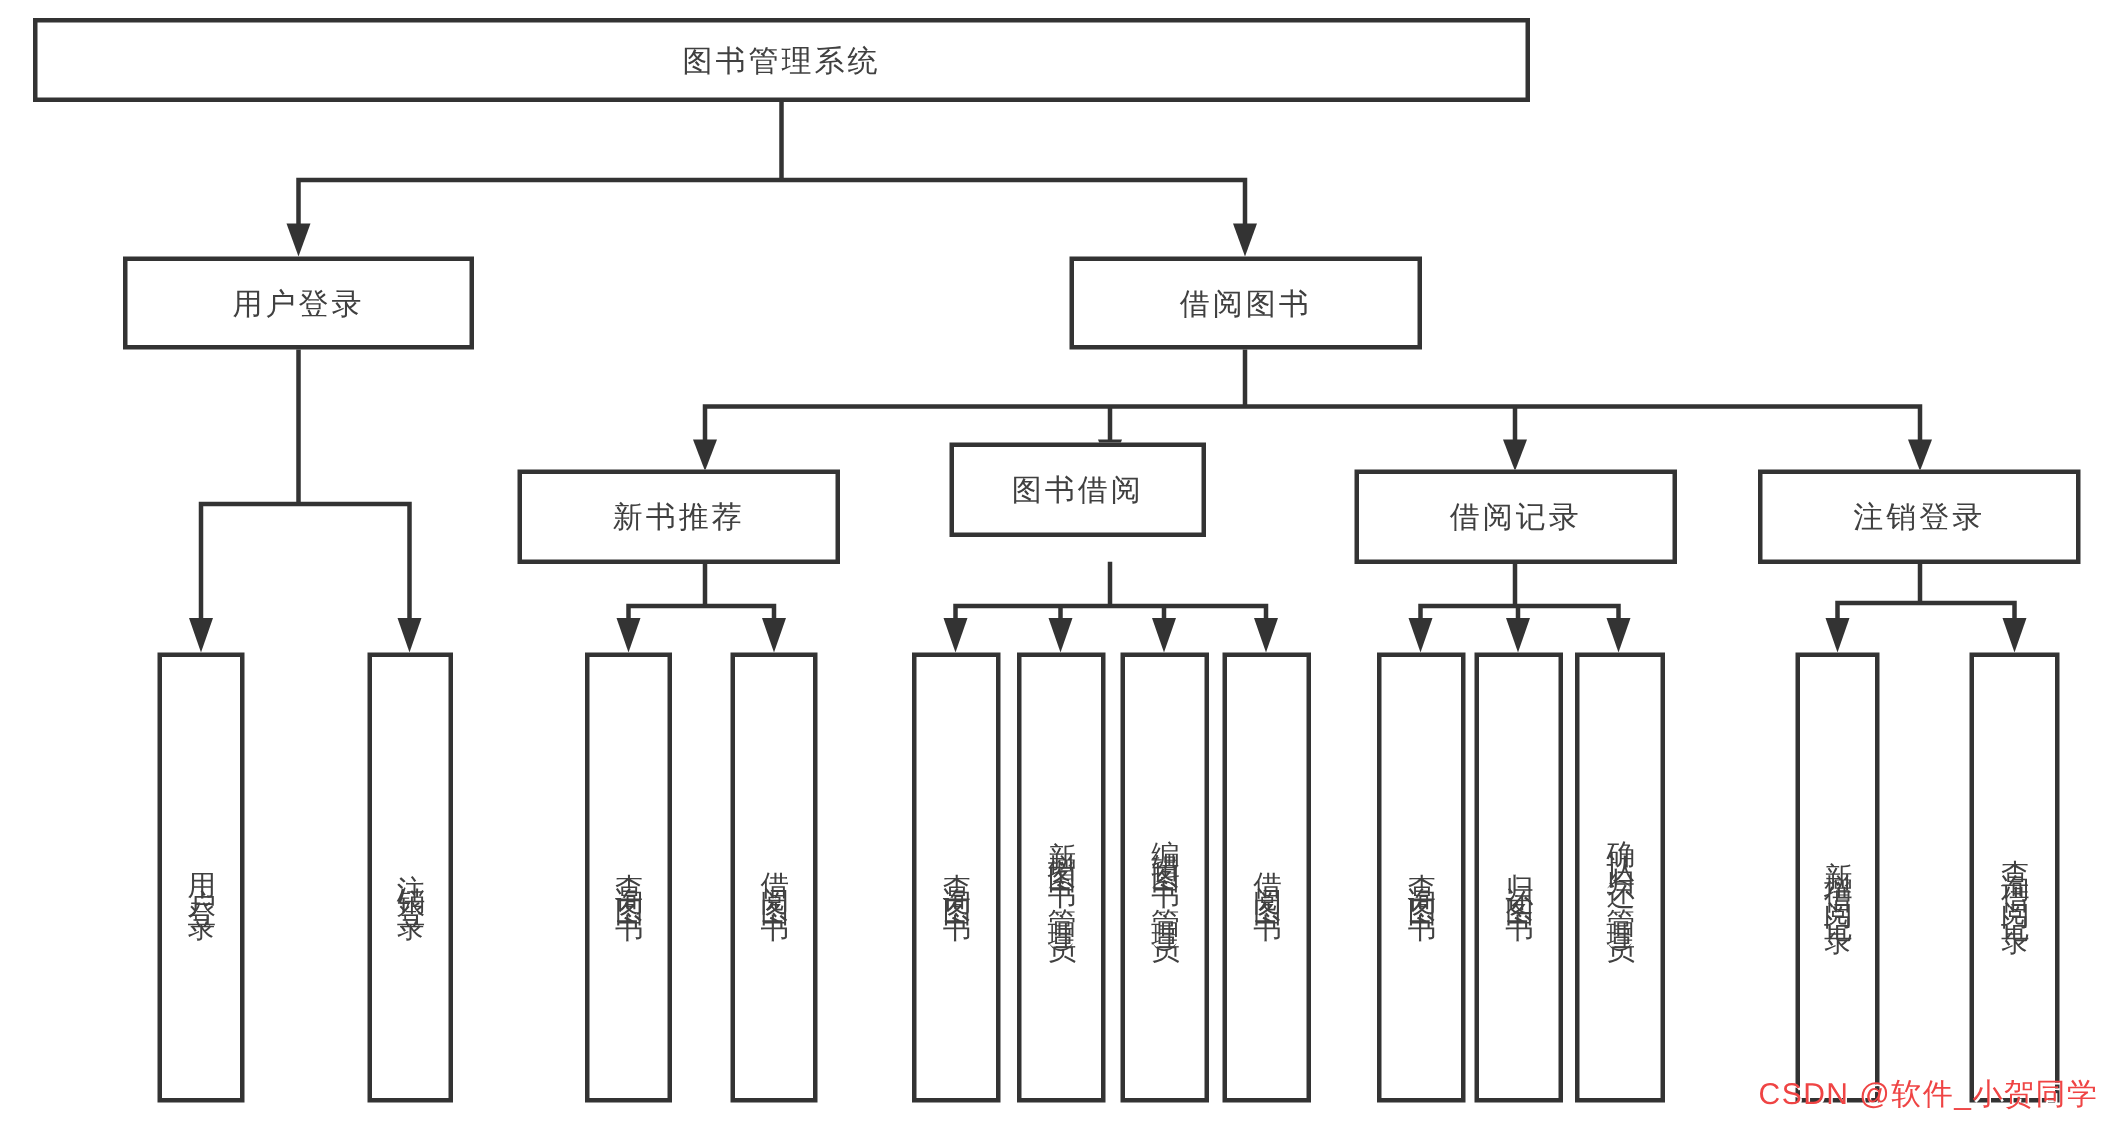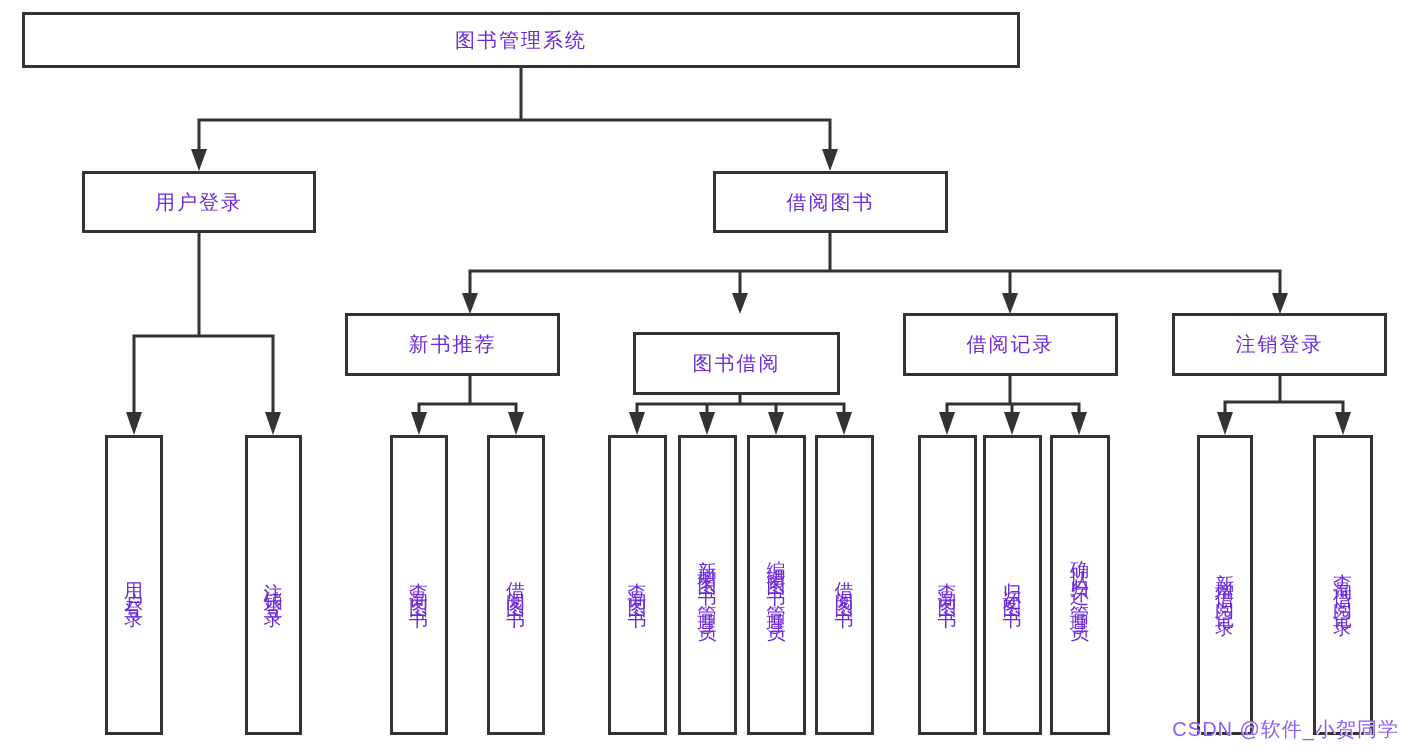--- a/index.html
+++ b/index.html
@@ -18,40 +18,40 @@
     pointer-events: none;
   }
   .box {
     position: absolute;
     background: #ffffff;
     border: 3px solid #333333;
     box-sizing: border-box;
     display: flex;
     align-items: center;
     justify-content: center;
-    color: #6d28d9;
+    color: #404040;
   }
   .hlabel {
     font-size: 20px;
     letter-spacing: 2px;
     white-space: nowrap;
   }
   .vlabel {
     writing-mode: vertical-rl;
     text-orientation: mixed;
     font-size: 19px;
     letter-spacing: 9px;
     line-height: 1;
   }
   
   .b-root { left: 22px;  top: 12px;  width: 998px; height: 56px; }
   .b-user { left: 82px;  top: 171px; width: 234px; height: 62px; }
   .b-mgmt { left: 713px; top: 171px; width: 235px; height: 62px; }
   .b-l2a  { left: 345px; top: 313px; width: 215px; height: 63px; }
-  .b-l2b  { left: 633px; top: 332px; width: 207px; height: 63px; }
+  .b-l2b  { left: 633px; top: 295px; width: 171px; height: 63px; }
   .b-l2c  { left: 903px; top: 313px; width: 215px; height: 63px; }
   .b-l2d  { left: 1172px;top: 313px; width: 215px; height: 63px; }
   .leaf   { top: 435px; height: 300px; }
   .b-g1a { left: 105px;  width: 58px; }
   .b-g1b { left: 245px;  width: 57px; }
   .b-g2a { left: 390px;  width: 58px; }
   .b-g2b { left: 487px;  width: 58px; }
   .b-g3a { left: 608px;  width: 59px; }
   .b-g3b { left: 678px;  width: 59px; }
   .b-g3c { left: 747px;  width: 59px; }
@@ -59,21 +59,21 @@
   .b-g4a { left: 918px;  width: 59px; }
   .b-g4b { left: 983px;  width: 59px; }
   .b-g4c { left: 1050px; width: 60px; }
   .b-g5a { left: 1197px; width: 56px; }
   .b-g5b { left: 1313px; width: 60px; }
   #watermark {
     position: absolute;
     right: 6px;
     bottom: 4px;
     font-size: 20px;
-    color: #8b5cf6;
+    color: #ef4444;
     text-shadow: 1px 1px 0 #ffffff;
     letter-spacing: 1px;
   }
 </style>
 </head>
 <body>
 
 <div id="stage">
 
   <svg id="wires" viewBox="0 0 1405 747" xmlns="http://www.w3.org/2000/svg">

